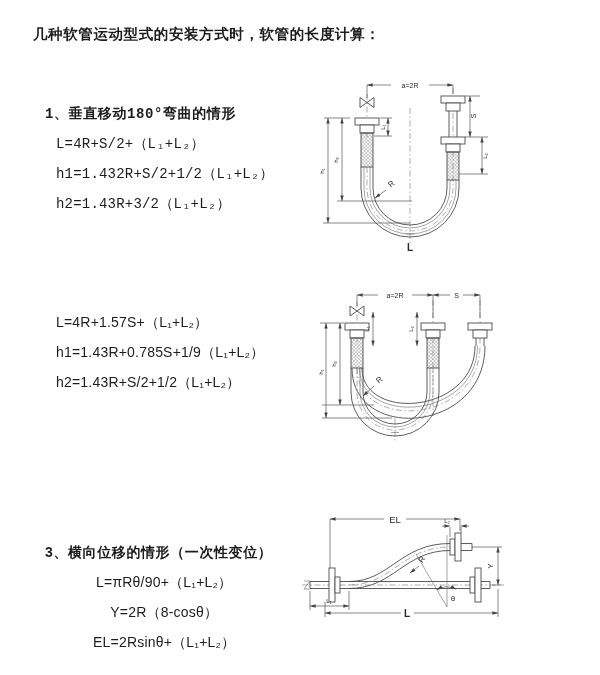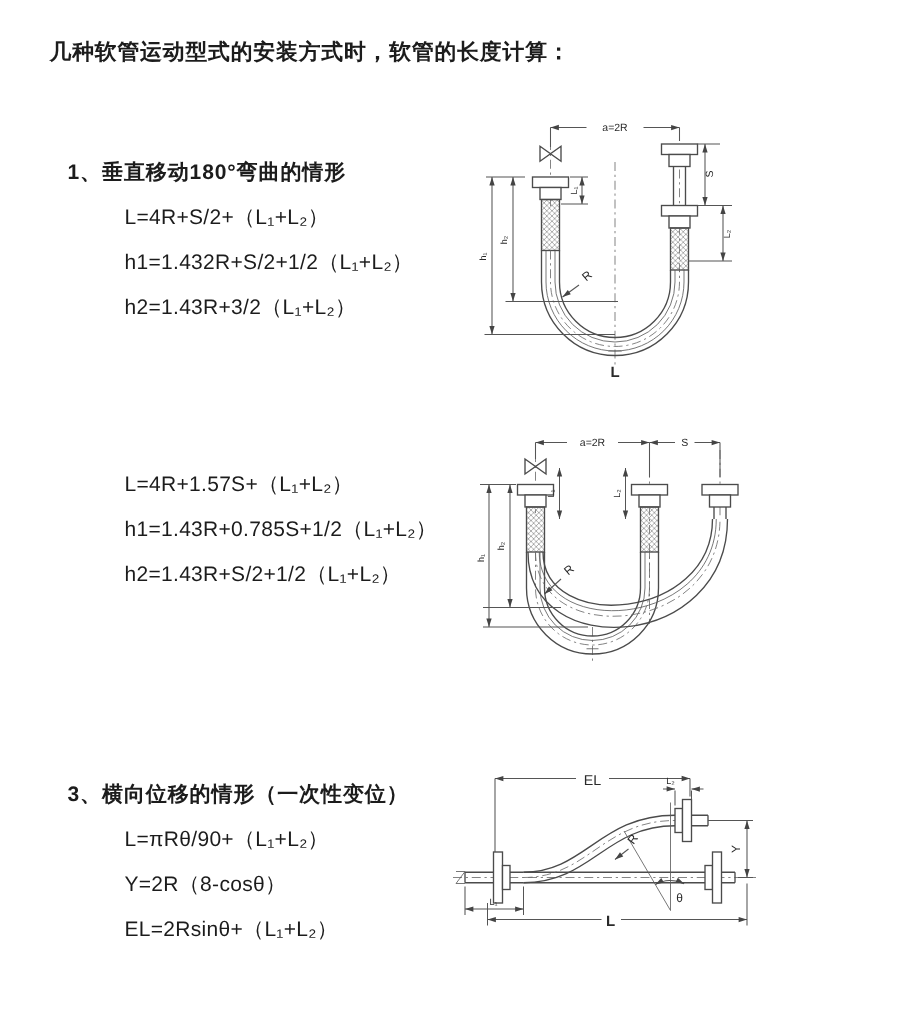--- a/index.html
+++ b/index.html
@@ -1,55 +1,55 @@
 <!DOCTYPE html>
 <html><head>
 <meta charset="utf-8">
 <style>
   html,body{margin:0;padding:0;background:#fff;}
   .page{position:relative;width:600px;height:675px;background:#ffffff;overflow:hidden;
         font-family:"Liberation Sans","DejaVu Sans",sans-serif;color:#1c1c1c;}
   .doc-title{position:absolute;left:33px;top:25px;font-size:14.5px;font-weight:700;letter-spacing:.6px;}
   .calc-section{position:absolute;left:45px;}
   .sec-heading{font-size:14px;font-weight:700;letter-spacing:.6px;line-height:20px;}
-  .formula{font-size:14px;line-height:20px;margin:10px 0 0 38px;font-weight:500;letter-spacing:.2px;}
+  .formula{font-size:14px;line-height:20px;margin:10px 0 0 11px;font-weight:500;letter-spacing:.2px;}
   svg.diag{position:absolute;}
   .ln{stroke:#4b4b4b;stroke-width:.9;fill:none;}
   .thin{stroke:#5a5a5a;stroke-width:.55;fill:none;}
   .dim{stroke:#555;stroke-width:.7;fill:none;}
   .cl{stroke:#6a6a6a;stroke-width:.55;fill:none;stroke-dasharray:6 2.5 1.5 2.5;}
   .fit{fill:#fff;stroke:#4b4b4b;stroke-width:.9;}
   .braidfill{fill:url(#braid);stroke:#4b4b4b;stroke-width:.9;}
   .mask{fill:#fff;stroke:none;}
   .lbl{fill:#2a2a2a;font-size:7px;text-anchor:middle;font-family:"Liberation Sans","DejaVu Sans",sans-serif;}
   .lbl-s{font-size:6px;}
   .lbl-m{font-size:8px;}
   .lbl-b{font-size:10px;font-weight:bold;}
 </style>
 </head>
 <body>
 
 <div class="page">
 
   <div class="doc-title">几种软管运动型式的安装方式时，软管的长度计算：</div>
 
-  <section class="calc-section" style="top:104px;">
+  <section class="calc-section" style="top:104px;font-family:Liberation Mono, monospace;">
     <div class="sec-heading">1、垂直移动180°弯曲的情形</div>
     <div class="formula">L=4R+S/2+（L₁+L₂）</div>
     <div class="formula">h1=1.432R+S/2+1/2（L₁+L₂）</div>
     <div class="formula">h2=1.43R+3/2（L₁+L₂）</div>
   </section>
 
   <section class="calc-section" style="top:302px;">
     <div class="formula">L=4R+1.57S+（L₁+L₂）</div>
-    <div class="formula">h1=1.43R+0.785S+1/2（L₁+L₂）</div>
+    <div class="formula">h1=1.43R+0.785S+1/9（L₁+L₂）</div>
     <div class="formula">h2=1.43R+S/2+1/2（L₁+L₂）</div>
   </section>
 
-  <section class="calc-section" style="top:519px;">
+  <section class="calc-section" style="top:542px;text-align:center;">
     <div class="sec-heading">3、横向位移的情形（一次性变位）</div>
     <div class="formula">L=πRθ/90+（L₁+L₂）</div>
     <div class="formula">Y=2R（8-cosθ）</div>
     <div class="formula">EL=2Rsinθ+（L₁+L₂）</div>
   </section>
 
   <svg class="diag" style="left:312px;top:74px;" width="280" height="182" viewBox="0 0 280 182">
     <defs>
       <marker id="arr" markerWidth="9" markerHeight="7" refX="8.5" refY="3" orient="auto-start-reverse">
         <path d="M0.5,0.5 L8.5,3 L0.5,5.5 Z" fill="#444"></path>

